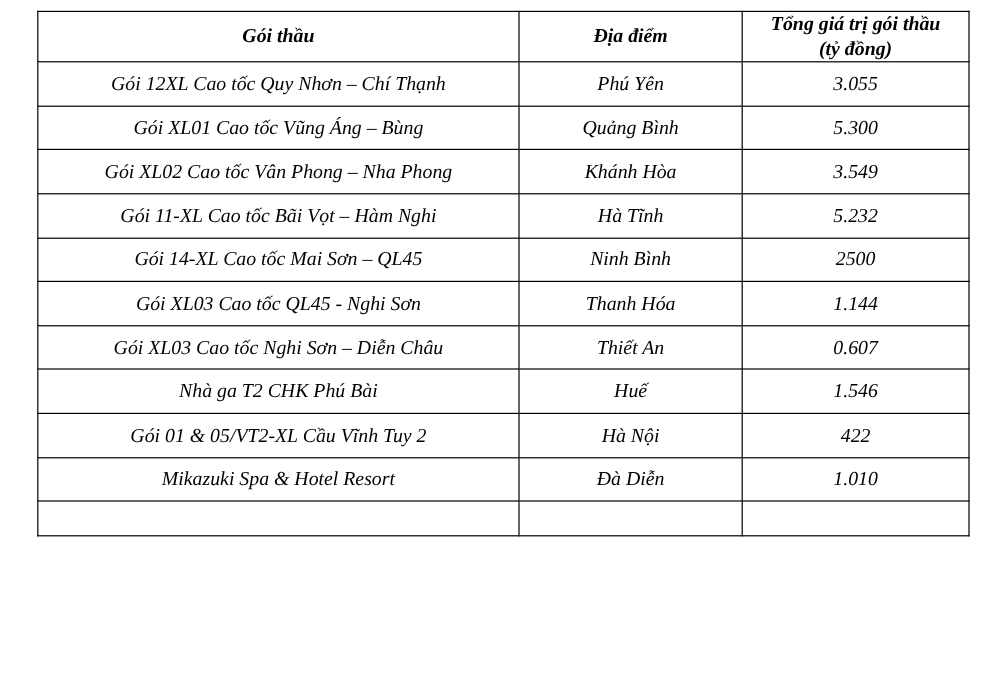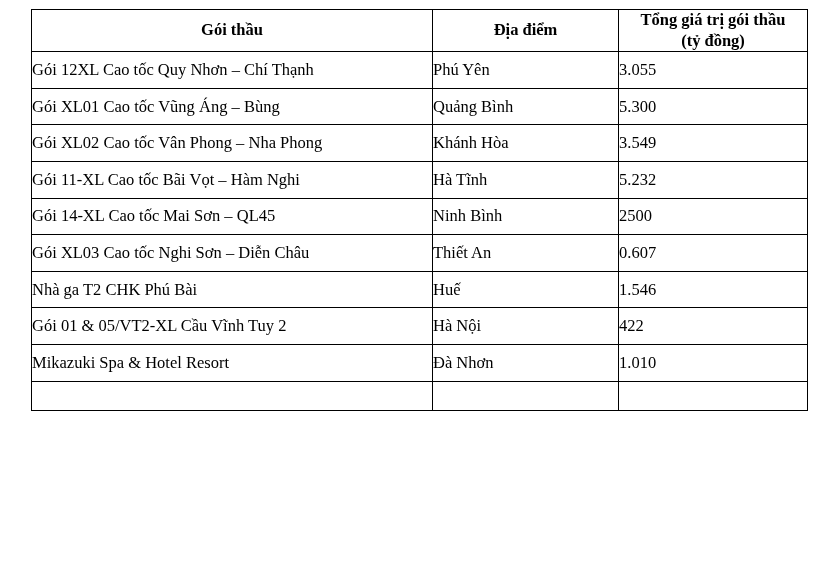--- a/index.html
+++ b/index.html
@@ -12,20 +12,21 @@
     height: 562px;
     font-family: "Liberation Serif", "DejaVu Serif", serif;
     color: #000000;
     overflow: hidden;
   }
   .page {
     position: relative;
     width: 764px;
     height: 562px;
     box-sizing: border-box;
+    font-style: italic;
   }
   .table-wrap {
     position: absolute;
     left: 31px;
     top: 9px;
     width: 773px;
   }
   table.data-table {
     border-collapse: collapse;
     width: 773px;
@@ -39,21 +40,21 @@
   }
   thead th {
     font-weight: bold;
     font-size: 16.5px;
     line-height: 1.25;
     padding: 9px 4px 10px 4px;
     text-align: center;
   }
   tbody td {
     font-size: 16.5px;
-    text-align: left;
+    text-align: center;
     height: 35.6px;
     padding: 0 4px;
   }
   .col-name { width: 400px; }
   .col-place { width: 185px; }
   .col-value { width: 188px; margin-left: 35px; }
 
   .hdr-two-line span {
     display: block;
   }
@@ -97,37 +98,42 @@
             <td class="col-name">Gói 11-XL Cao tốc Bãi Vọt – Hàm Nghi</td>
             <td class="col-place">Hà Tĩnh</td>
             <td class="col-value">5.232</td>
           </tr>
           <tr>
             <td class="col-name">Gói 14-XL Cao tốc Mai Sơn – QL45</td>
             <td class="col-place">Ninh Bình</td>
             <td class="col-value">2500</td>
           </tr>
           <tr>
+            <td class="col-name">Gói XL03 Cao tốc QL45 - Nghi Sơn</td>
+            <td class="col-place">Thanh Hóa</td>
+            <td class="col-value">1.144</td>
+          </tr>
+          <tr>
             <td class="col-name">Gói XL03 Cao tốc Nghi Sơn – Diễn Châu</td>
             <td class="col-place">Thiết An</td>
             <td class="col-value">0.607</td>
           </tr>
           <tr>
             <td class="col-name">Nhà ga T2 CHK Phú Bài</td>
             <td class="col-place">Huế</td>
             <td class="col-value">1.546</td>
           </tr>
           <tr>
             <td class="col-name">Gói 01 &amp; 05/VT2-XL Cầu Vĩnh Tuy 2</td>
             <td class="col-place">Hà Nội</td>
             <td class="col-value">422</td>
           </tr>
           <tr>
             <td class="col-name">Mikazuki Spa &amp; Hotel Resort</td>
-            <td class="col-place">Đà Nhơn</td>
+            <td class="col-place">Đà Diễn</td>
             <td class="col-value">1.010</td>
           </tr>
           <tr class="empty-row">
             <td class="col-name"></td>
             <td class="col-place"></td>
             <td class="col-value"></td>
           </tr>
         </tbody>
     </table>
   </div>

